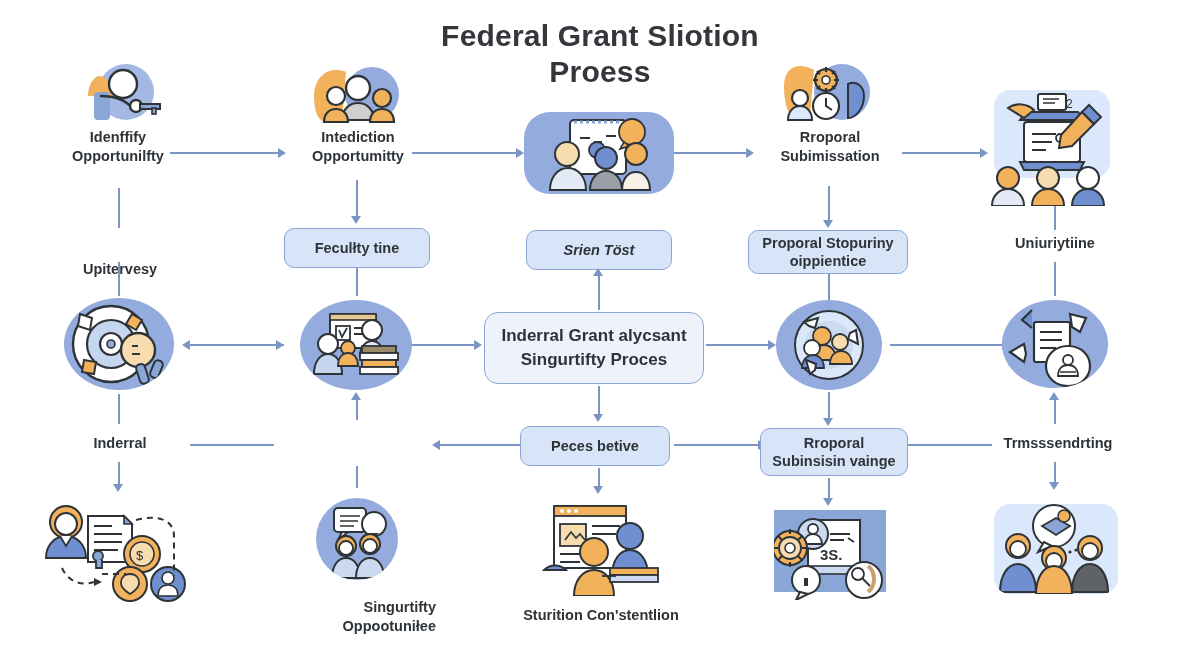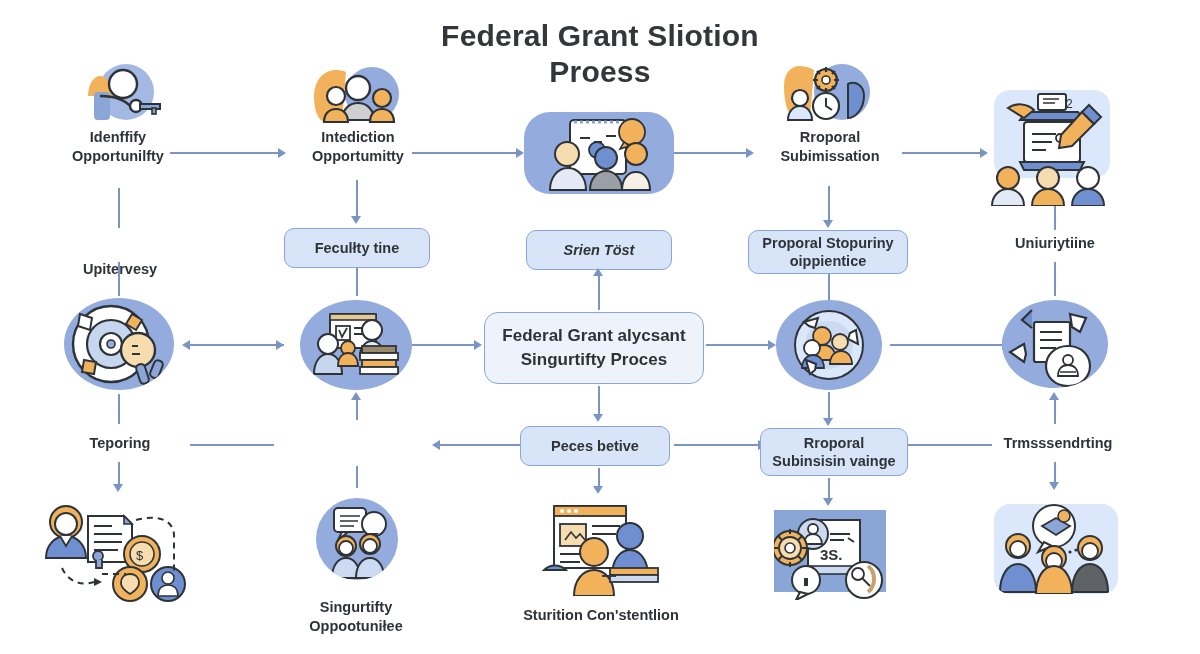--- a/index.html
+++ b/index.html
@@ -278,21 +278,21 @@
       <g stroke="#2e3338" stroke-width="1.8">
         <rect x="62" y="46" width="34" height="7" fill="#9a8a6a"></rect>
         <rect x="60" y="53" width="38" height="7" fill="#fff"></rect>
         <rect x="62" y="60" width="34" height="7" fill="#f2b25c"></rect>
         <rect x="60" y="67" width="38" height="7" fill="#fff"></rect>
       </g>
     </svg>
   </div>
 
   <div class="chip center" style="left:484px;top:312px;width:220px;height:72px;flex-direction:column;">
-    <span>Federal Grant alycsant</span>
+    <span>Inderral Grant alycsant</span>
     <span>Singurtifty Proces</span>
   </div>
 
   <div class="circ" style="left:776px;top:300px;width:106px;height:90px;">
     <svg width="106" height="90" viewBox="0 0 106 90">
       <circle cx="53" cy="45" r="34" fill="#dbe7fa" stroke="#2e3338" stroke-width="2"></circle>
       <circle cx="53" cy="45" r="24" fill="#cbdaf1" stroke="none"></circle>
       <circle cx="46" cy="36" r="9" fill="#f2b25c" stroke="#2e3338" stroke-width="1.8"></circle>
       <path d="M36 60c0-9 5-15 12-15s12 6 12 15z" fill="#f2b25c" stroke="#2e3338" stroke-width="1.8"></path>
       <circle cx="64" cy="42" r="8" fill="#f6dcae" stroke="#2e3338" stroke-width="1.8"></circle>
@@ -342,21 +342,21 @@
   <div class="arrowhead ah-l" style="left:432px;top:440px;"></div>
 
   <div class="conn h" style="left:674px;top:444px;width:84px;"></div>
   <div class="arrowhead ah-r" style="left:758px;top:440px;"></div>
 
   <div class="conn h" style="left:190px;top:444px;width:84px;"></div>
 
   <div class="conn h" style="left:908px;top:444px;width:84px;"></div>
 
   <div class="nlabel" style="left:40px;top:434px;width:160px;">
-    <span>Teporing</span>
+    <span>Inderral</span>
   </div>
 
 
   <div class="chip" style="left:520px;top:426px;width:150px;height:40px;text-align:center;">
     <span>Peces betive</span>
   </div>
 
   <div class="chip" style="left:760px;top:428px;width:148px;height:48px;flex-direction:column;">
     <span>Rroporal</span>
     <span>Subinsisin vainge</span>
@@ -413,21 +413,21 @@
       <circle cx="58" cy="26" r="12" fill="#fff" stroke="#2e3338" stroke-width="2"></circle>
       <path d="M54 36l-2 6 8-6z" fill="#fff" stroke="#2e3338" stroke-width="2"></path>
       <circle cx="30" cy="48" r="10" fill="#f2b25c" stroke="#2e3338" stroke-width="2"></circle>
       <circle cx="30" cy="50" r="7" fill="#fff" stroke="#2e3338" stroke-width="1.8"></circle>
       <path d="M16 80c0-12 6-20 14-20s14 8 14 20z" fill="#cbdaf1" stroke="#2e3338" stroke-width="2"></path>
       <circle cx="54" cy="46" r="10" fill="#f2b25c" stroke="#2e3338" stroke-width="2"></circle>
       <circle cx="54" cy="48" r="7" fill="#fff" stroke="#2e3338" stroke-width="1.8"></circle>
       <path d="M40 80c0-12 6-20 14-20s14 8 14 20z" fill="#cbdaf1" stroke="#2e3338" stroke-width="2"></path>
     </svg>
   </div>
-  <div class="nlabel" style="left:276px;top:598px;width:160px;">
+  <div class="nlabel" style="left:276px;top:598px;width:160px;text-align:right;">
     <span>Singurtifty</span><br>
     <span>Oppootuniłee</span>
   </div>
 
   <div class="plainicon" style="left:540px;top:500px;width:124px;height:96px;">
     <svg width="124" height="96" viewBox="0 0 124 96">
       <rect x="14" y="6" width="72" height="62" rx="3" fill="#fff" stroke="#2e3338" stroke-width="2"></rect>
       <rect x="14" y="6" width="72" height="10" fill="#f2b25c" stroke="#2e3338" stroke-width="1.8"></rect>
       <g fill="#fff">
           <circle cx="22" cy="11" r="2"></circle>

